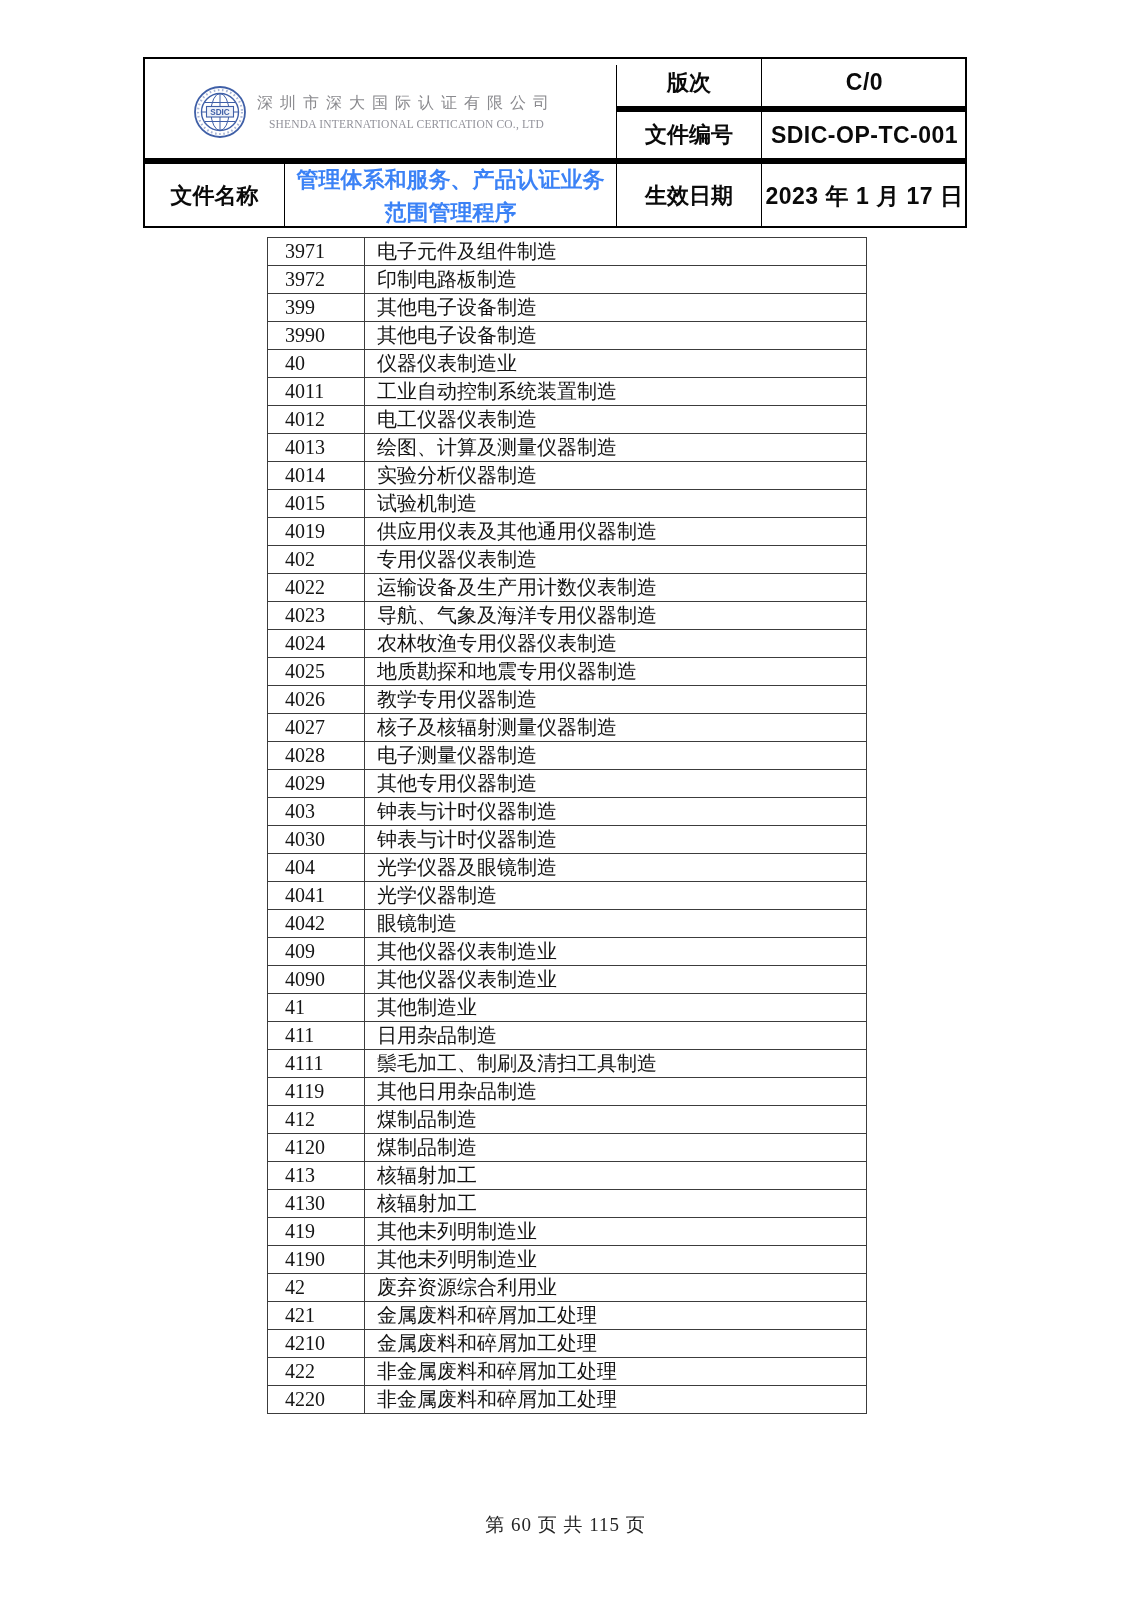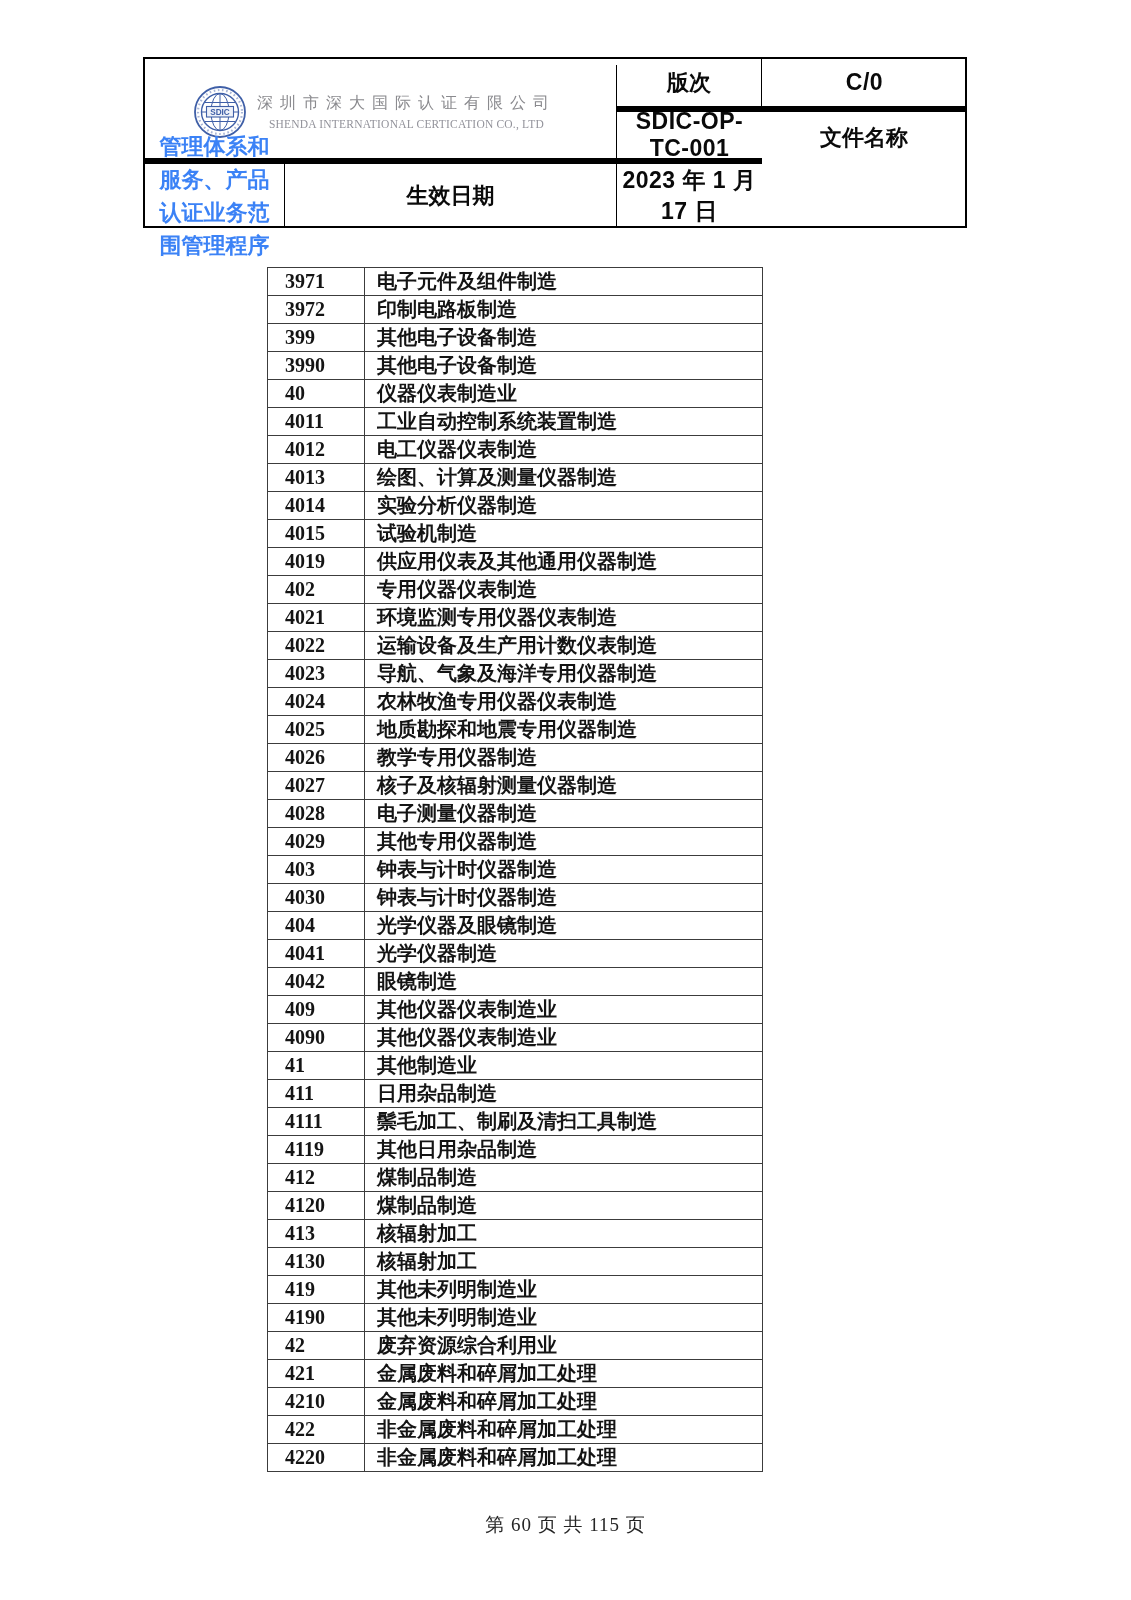--- a/index.html
+++ b/index.html
@@ -68,25 +68,24 @@
     color: #92929a;
     margin-top: 4px;
     white-space: nowrap;
   }
   .logo-svg { display: block; flex: 0 0 auto; }
 
   
   .industry-table {
     position: absolute;
     left: 267px;
-    top: 267px;
-    width: 496px;
+    top: 237px;
+    width: 600px;
     border-collapse: collapse;
     table-layout: fixed;
-    font-weight: bold;
   }
   .industry-table td {
     border: 1px solid #3c3c3c;
     height: 27px;
     font-size: 20px;
     color: #141414;
     vertical-align: middle;
     white-space: nowrap;
     overflow: hidden;
   }
@@ -132,20 +131,21 @@
       </svg>
       <div class="company-names">
         <div class="company-cn">深圳市深大国际认证有限公司</div>
         <div class="company-en">SHENDA INTERNATIONAL CERTICATION CO., LTD</div>
       </div>
     </div>
 
     <div class="hcell label-cell">版次</div>
     <div class="hcell value-cell last-col">C/0</div>
 
+    <div class="hcell label-cell">文件编号</div>
     <div class="hcell value-cell last-col">SDIC-OP-TC-001</div>
 
     <div class="hcell label-cell last-row">文件名称</div>
     <div class="hcell title-cell last-row">管理体系和服务、产品认证业务范围管理程序</div>
     <div class="hcell label-cell last-row">生效日期</div>
     <div class="hcell value-cell last-row last-col">2023 年 1 月 17 日</div>
   </div>
 
   <table class="industry-table">
     <tbody>
@@ -191,24 +191,20 @@
         </tr>
         <tr>
           <td class="code-cell">4019</td>
           <td class="name-cell">供应用仪表及其他通用仪器制造</td>
         </tr>
         <tr>
           <td class="code-cell">402</td>
           <td class="name-cell">专用仪器仪表制造</td>
         </tr>
         <tr>
-          <td class="code-cell">4021</td>
-          <td class="name-cell">环境监测专用仪器仪表制造</td>
-        </tr>
-        <tr>
           <td class="code-cell">4022</td>
           <td class="name-cell">运输设备及生产用计数仪表制造</td>
         </tr>
         <tr>
           <td class="code-cell">4023</td>
           <td class="name-cell">导航、气象及海洋专用仪器制造</td>
         </tr>
         <tr>
           <td class="code-cell">4024</td>
           <td class="name-cell">农林牧渔专用仪器仪表制造</td>

